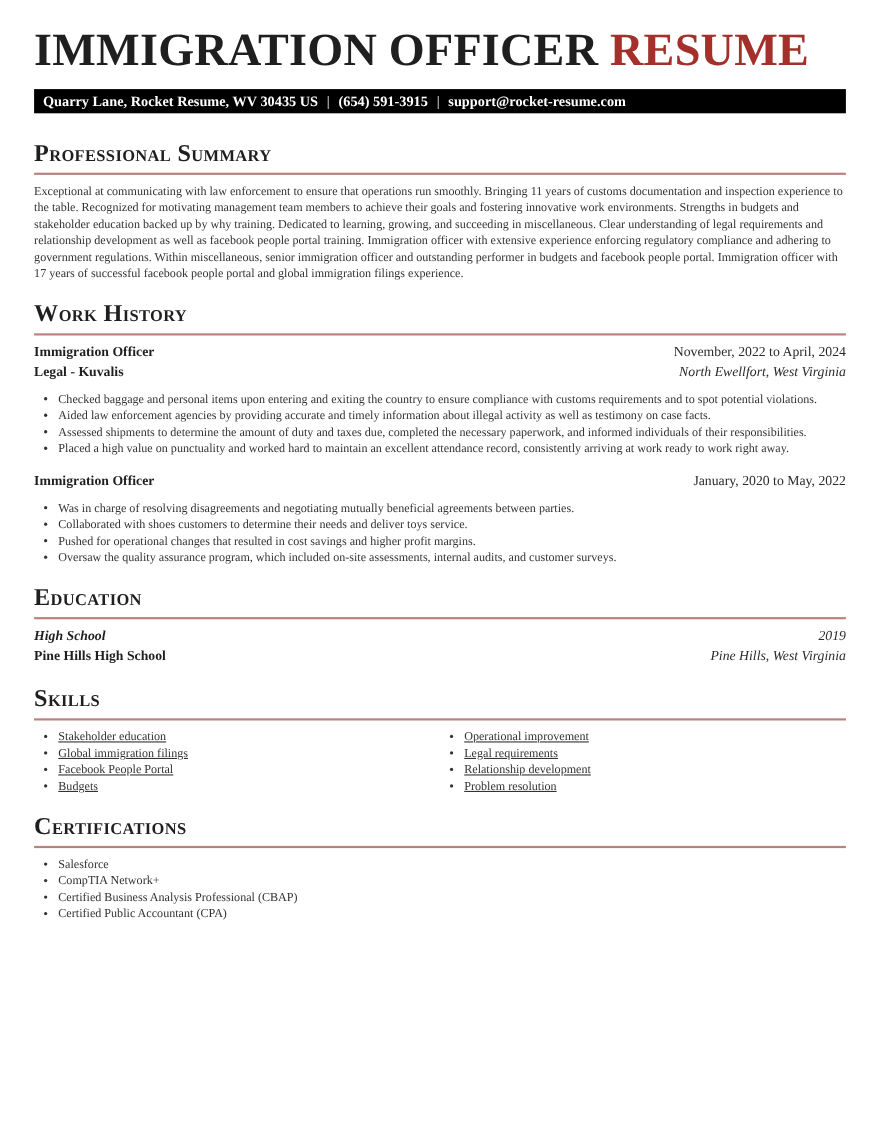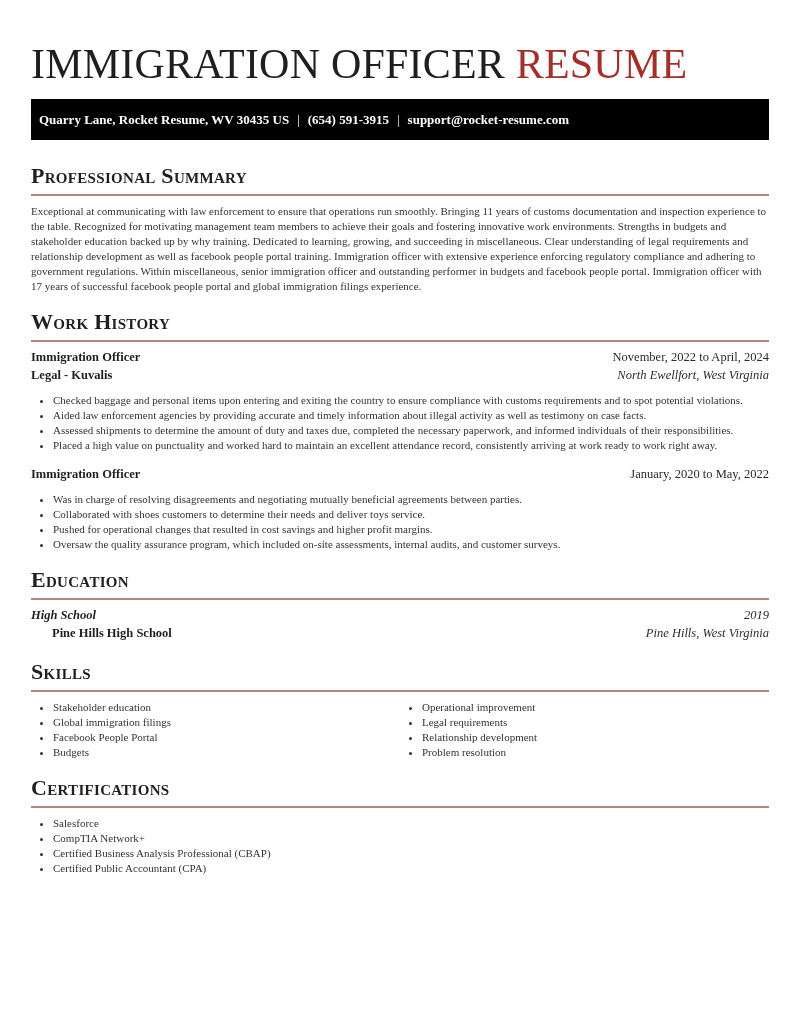--- a/index.html
+++ b/index.html
@@ -3,48 +3,48 @@
   <meta charset="utf-8">
   <style>
     html, body { margin: 0; padding: 0; background: #ffffff; }
     body {
       width: 800px; height: 1035px; overflow: hidden;
       font-family: "Liberation Serif", "DejaVu Serif", serif;
       color: #222;
     }
     .page { position: relative; padding: 0 31px; }
     .title {
-      margin: 0; padding-top: 42px;
-      font-size: 42px; font-weight: normal; letter-spacing: 0.2px;
+      margin: 0; padding-top: 24px;
+      font-size: 42px; font-weight: bold; letter-spacing: 0.2px;
       line-height: 44px; color: #1f1f1f; white-space: nowrap;
     }
     .title .accent { color: #a3302a; }
     .contact-bar {
       margin-top: 13px; background: #000; color: #fff;
-      height: 41px; display: flex; align-items: center;
+      height: 22px; display: flex; align-items: center;
       padding: 0 8px; font-size: 13px; font-weight: bold;
     }
     .contact-bar .sep { margin: 0 8px; font-weight: normal; }
     .section-title {
       margin: 0; font-size: 22px; font-weight: bold;
       font-variant: small-caps; color: #1f1f1f; letter-spacing: 0.3px;
       line-height: 26px;
     }
     .rule { height: 2px; background: #b8837e; margin-top: 5px; }
     .summary {
       margin: 8px 0 0 0; font-size: 11px; line-height: 15px; color: #333;
     }
     .job-row { display: flex; justify-content: space-between; align-items: baseline; }
     .job-title, .job-company { font-size: 12.5px; font-weight: bold; color: #1f1f1f; }
     .job-dates { font-size: 12.5px; color: #2a2a2a; text-align: right; }
     .job-loc { font-size: 12.5px; font-style: italic; color: #2a2a2a; }
     ul.bullets { margin: 0; padding-left: 22px; font-size: 11px; color: #333; line-height: 15px; }
     ul.bullets li { padding-left: 0; }
     .skills-cols { display: flex; }
-    .skills-cols ul { width: 362px; }
+    .skills-cols ul { width: 362px; text-decoration: underline; }
   </style>
 </head>
 <body>
 
 <div class="page">
 
   <h1 class="title"><span>IMMIGRATION OFFICER</span> <span class="accent">RESUME</span></h1>
 
   <div class="contact-bar">
     <span>Quarry Lane, Rocket Resume, WV 30435 US</span>
@@ -96,21 +96,21 @@
   </div>
 
   <div style="margin-top:15px;">
     <h2 class="section-title">Education</h2>
     <div class="rule"></div>
     <div style="margin-top:8px;">
       <div class="job-row" style="height:18px;font-style:italic;">
         <span class="job-title">High School</span>
         <span class="job-dates">2019</span>
       </div>
-      <div class="job-row" style="height:18px;margin-left:21px;">
+      <div class="job-row" style="height:18px;">
         <span class="job-company">Pine Hills High School</span>
         <span class="job-loc">Pine Hills, West Virginia</span>
       </div>
     </div>
   </div>
 
   <div style="margin-top:15px;">
     <h2 class="section-title">Skills</h2>
     <div class="rule"></div>
     <div class="skills-cols" style="margin-top:8px;">

